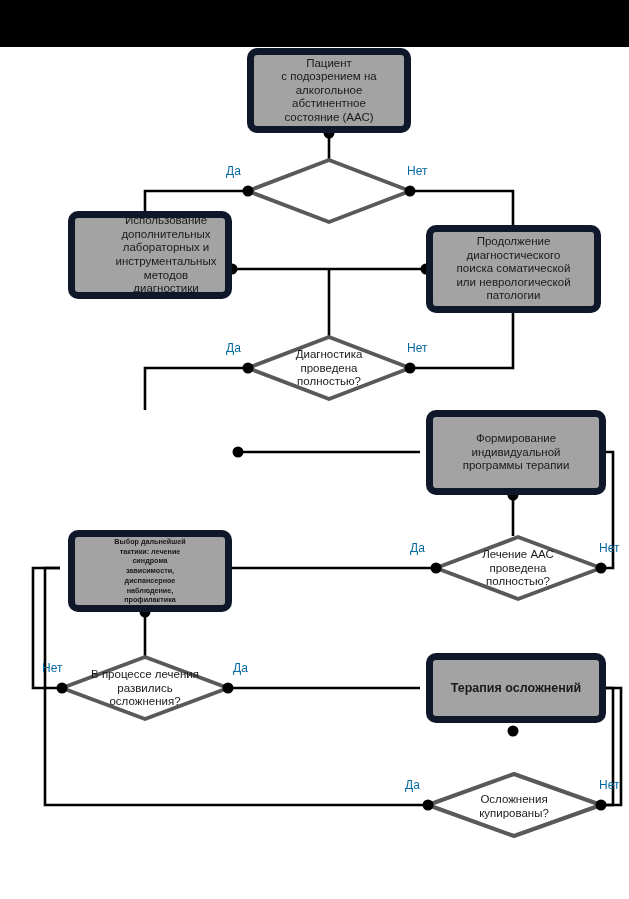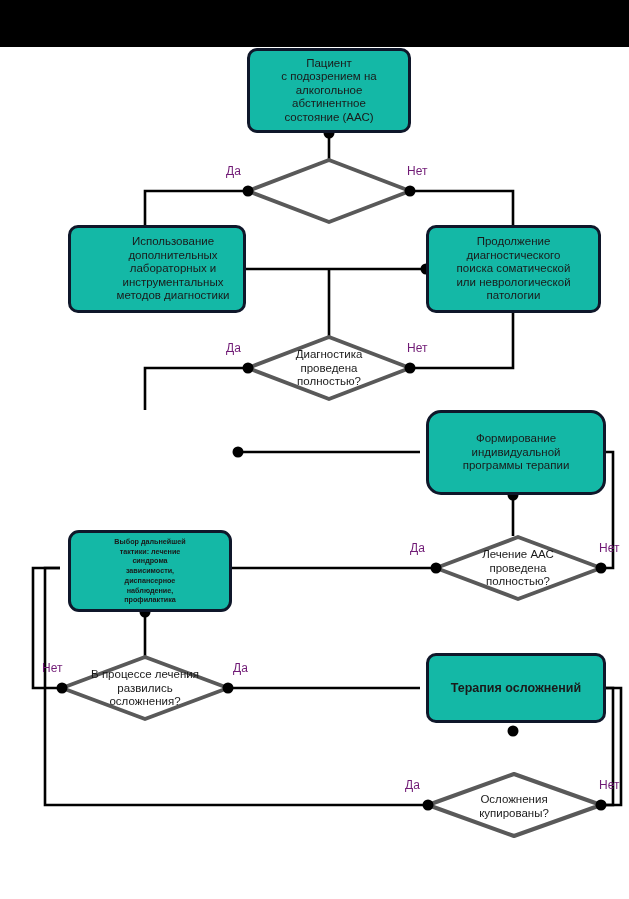--- a/index.html
+++ b/index.html
@@ -2,28 +2,28 @@
 <html><head>
 <meta charset="utf-8">
 <style>
   html,body{margin:0;padding:0;background:#ffffff;}
   body{width:629px;height:899px;overflow:hidden;
        font-family:"Liberation Sans","DejaVu Sans",sans-serif;}
   #stage{position:relative;width:629px;height:899px;background:#ffffff;}
   #topband{position:absolute;left:0;top:0;width:629px;height:47px;background:#000000;}
   svg#wires{position:absolute;left:0;top:0;width:629px;height:899px;}
   .node{position:absolute;box-sizing:border-box;display:flex;align-items:center;
-        justify-content:center;text-align:center;background:#14b8a6;
-        border:3px solid #0f172a;border-radius:10px;color:#1a1a1a;
+        justify-content:center;text-align:center;background:#a3a3a3;
+        border:7px solid #0f172a;border-radius:10px;color:#1a1a1a;
         line-height:1.18;}
   .node .txt{display:block;padding:0 6px;}
   .n-box{font-size:11.5px;}
-  .n-small{font-size:7.2px;font-weight:bold;line-height:1.35;border-radius:11px;}
+  .n-small{font-size:7.2px;font-weight:bold;line-height:1.35;}
   .n-one{font-size:12.5px;}
-  .dlabel{position:absolute;font-size:12px;color:#701a75;white-space:nowrap;}
+  .dlabel{position:absolute;font-size:12px;color:#0369a1;white-space:nowrap;}
   .dtext{position:absolute;text-align:center;font-size:11.5px;color:#1a1a1a;
          line-height:1.18;white-space:nowrap;transform:translateX(-50%);}
 </style>
 </head>
 <body>
 
 <div id="stage">
 
   <div id="topband"></div>
 
@@ -90,30 +90,30 @@
       <circle cx="513" cy="731" r="5.5"></circle>
       <circle cx="428" cy="805" r="5.5"></circle>
       <circle cx="601" cy="805" r="5.5"></circle>
     </g>
   </svg>
 
   <div class="node n-box" style="left:247px;top:48px;width:164px;height:85px;">
     <span class="txt"><span>Пациент</span><br><span>с подозрением на</span><br><span>алкогольное</span><br><span>абстинентное</span><br><span>состояние (ААС)</span></span>
   </div>
 
-  <div class="node n-box" style="left:68px;top:225px;width:178px;height:88px;padding-left:32px;">
+  <div class="node n-box" style="left:68px;top:211px;width:164px;height:88px;padding-left:32px;">
     <span class="txt"><span>Использование</span><br><span>дополнительных</span><br><span>лабораторных и</span><br><span>инструментальных</span><br><span>методов диагностики</span></span>
   </div>
 
   <div class="node n-box" style="left:426px;top:225px;width:175px;height:88px;">
     <span class="txt"><span>Продолжение</span><br><span>диагностического</span><br><span>поиска соматической</span><br><span>или неврологической</span><br><span>патологии</span></span>
   </div>
 
 
-  <div class="node n-box" style="left:426px;top:410px;width:180px;height:85px;border-radius:15px;">
+  <div class="node n-box" style="left:426px;top:410px;width:180px;height:85px;">
     <span class="txt"><span>Формирование</span><br><span>индивидуальной</span><br><span>программы терапии</span></span>
   </div>
 
   <div class="node n-small" style="left:68px;top:530px;width:164px;height:82px;">
     <span class="txt"><span>Выбор дальнейшей</span><br><span>тактики: лечение</span><br><span>синдрома</span><br><span>зависимости,</span><br><span>диспансерное</span><br><span>наблюдение,</span><br><span>профилактика</span></span>
   </div>
 
   <div class="node n-one" style="left:426px;top:653px;width:180px;height:70px;font-weight:bold;">
     <span class="txt">Терапия осложнений</span>
   </div>

